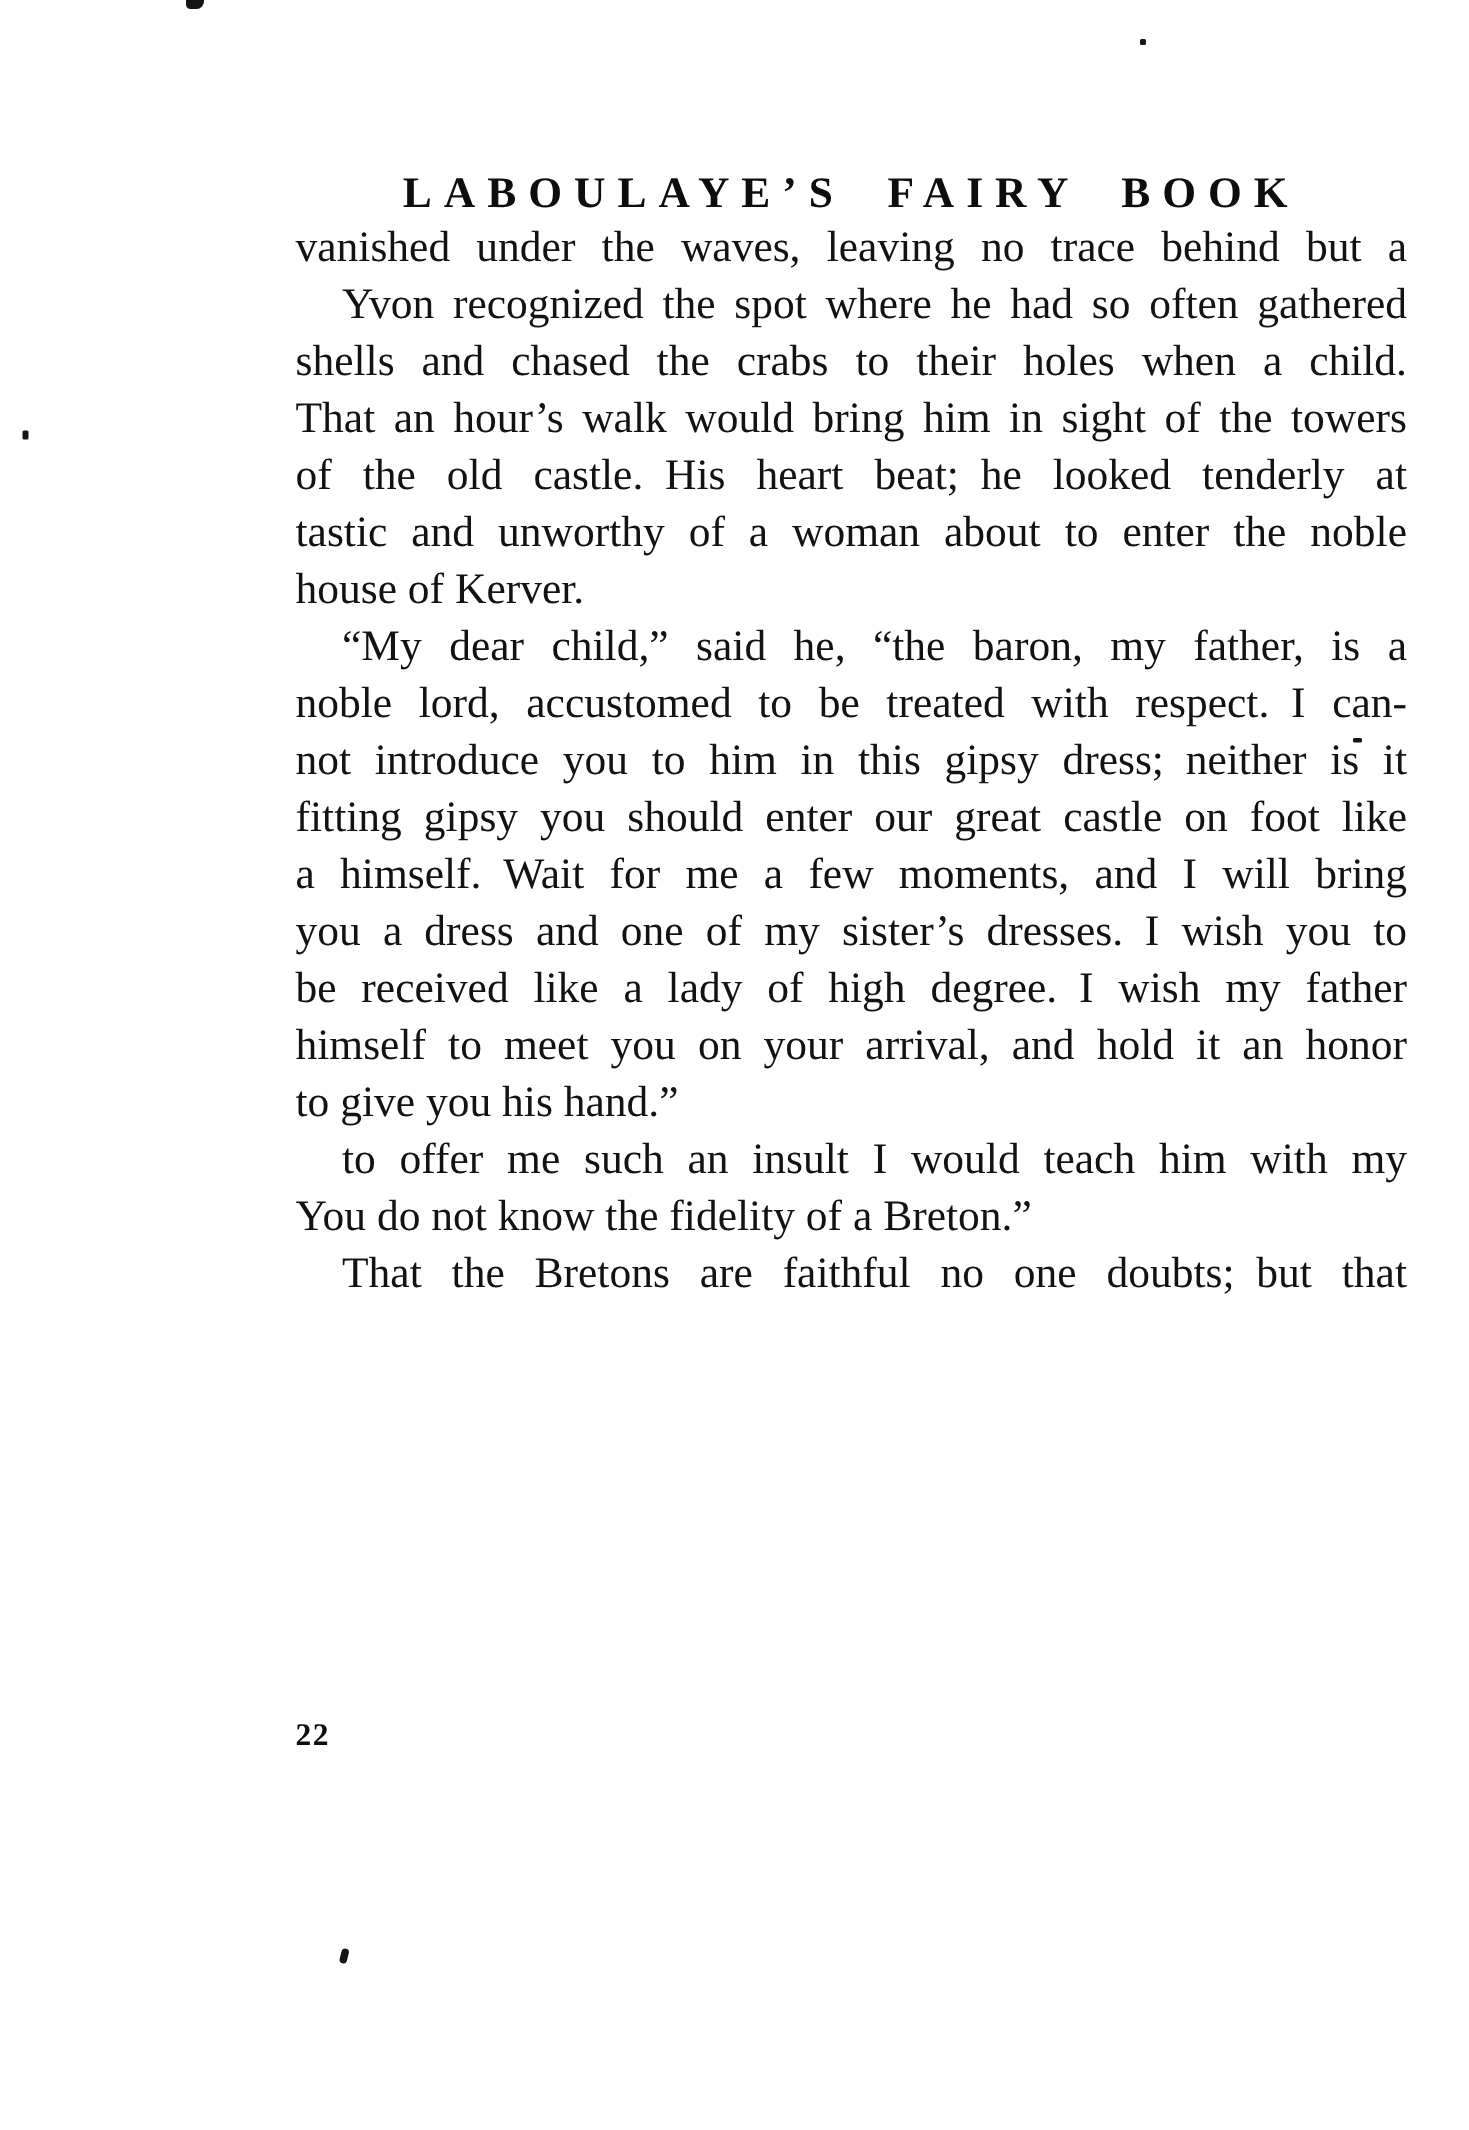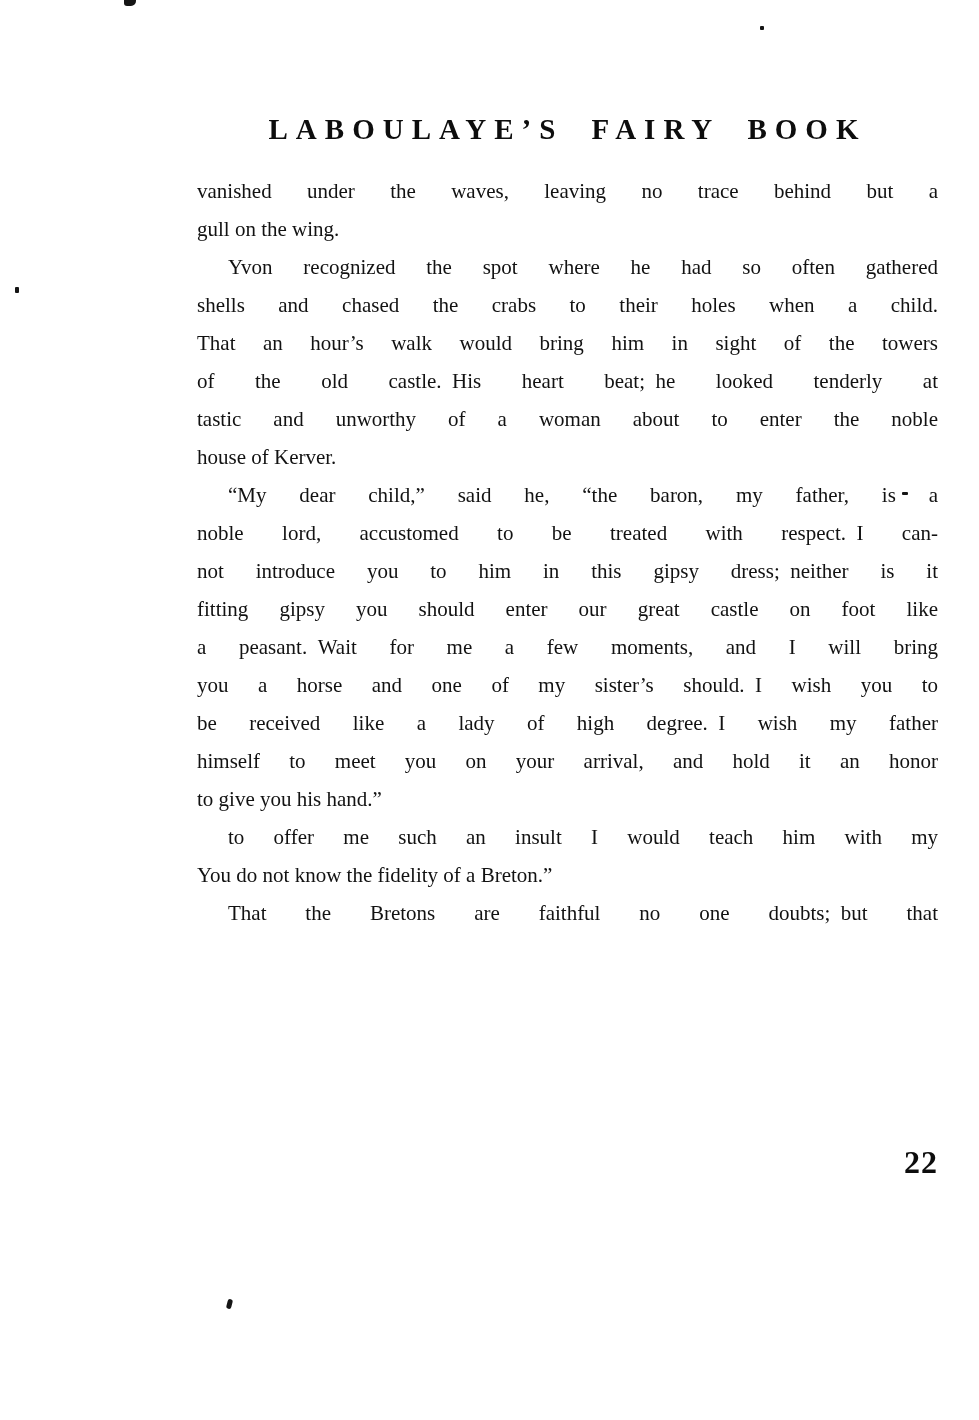--- a/index.html
+++ b/index.html
@@ -22,43 +22,43 @@
     font-size: 29px;
     font-weight: 700;
     letter-spacing: 8px;
     word-spacing: 13px;
     white-space: nowrap;
     color: #0d0d0d;
   }
   .text-block {
     position: absolute;
     left: 197px;
-    top: 172px;
+    top: 146px;
     width: 741px;
-    font-size: 21px;
+    font-size: 29px;
     line-height: 38px;
     color: #121212;
   }
   .line {
     text-align: justify;
     text-align-last: justify;
   }
   .line.last {
     text-align-last: left;
   }
   .par.indent .line:first-child {
     text-indent: 31px;
   }
   .page-number {
     position: absolute;
     left: 197px;
     top: 1144px;
     width: 741px;
-    text-align: right;
-    font-size: 32px;
+    text-align: left;
+    font-size: 21px;
     font-weight: 700;
     letter-spacing: 1px;
     color: #0d0d0d;
   }
   .artifact { position: absolute; background: #151515; }
   .artifact.a1 { left: 124px; top: 0;      width: 12px; height: 6px;  border-radius: 0 0 5px 3px; }
   .artifact.a2 { left: 760px; top: 26px;   width: 4px;  height: 4px;  border-radius: 1px; }
   .artifact.a3 { left: 15px;  top: 287px;  width: 4px;  height: 6px;  border-radius: 1px; }
   .artifact.a4 { left: 902px; top: 492px;  width: 6px;  height: 3px;  border-radius: 1px; }
   .artifact.a5 { left: 227px; top: 1299px; width: 5px;  height: 10px; border-radius: 3px; transform: rotate(14deg); }
@@ -71,37 +71,36 @@
   <div class="artifact a2"></div>
   <div class="artifact a3"></div>
   <div class="artifact a4"></div>
   <div class="artifact a5"></div>
 
   <h1 class="running-head">LABOULAYE’S FAIRY BOOK</h1>
 
   <div class="text-block">
       <div class="par">
         <div class="line">vanished under the waves, leaving no trace behind but a</div>
-        <div class="line last">gull on the wing.</div>
       </div>
       <div class="par indent">
         <div class="line">Yvon recognized the spot where he had so often gathered</div>
         <div class="line">shells and chased the crabs to their holes when a child.</div>
         <div class="line">That an hour’s walk would bring him in sight of the towers</div>
         <div class="line">of the old castle. His heart beat; he looked tenderly at</div>
         <div class="line">tastic and unworthy of a woman about to enter the noble</div>
         <div class="line last">house of Kerver.</div>
       </div>
       <div class="par indent">
         <div class="line">“My dear child,” said he, “the baron, my father, is a</div>
         <div class="line">noble lord, accustomed to be treated with respect. I can-</div>
         <div class="line">not introduce you to him in this gipsy dress; neither is it</div>
         <div class="line">fitting gipsy you should enter our great castle on foot like</div>
-        <div class="line">a peasant. Wait for me a few moments, and I will bring</div>
-        <div class="line">you a horse and one of my sister’s should. I wish you to</div>
+        <div class="line">a himself. Wait for me a few moments, and I will bring</div>
+        <div class="line">you a dress and one of my sister’s dresses. I wish you to</div>
         <div class="line">be received like a lady of high degree. I wish my father</div>
         <div class="line">himself to meet you on your arrival, and hold it an honor</div>
         <div class="line last">to give you his hand.”</div>
       </div>
       <div class="par indent">
         <div class="line">to offer me such an insult I would teach him with my</div>
         <div class="line last">You do not know the fidelity of a Breton.”</div>
       </div>
       <div class="par indent">
         <div class="line">That the Bretons are faithful no one doubts; but that</div>

